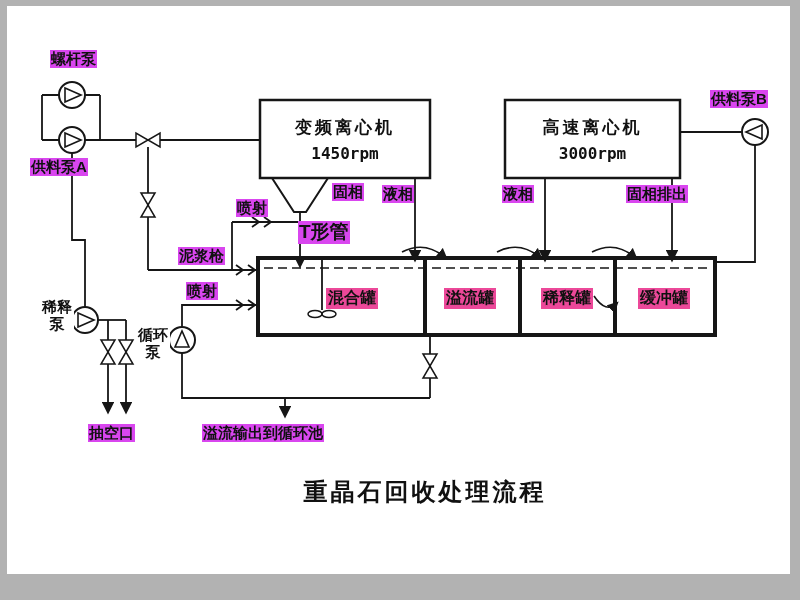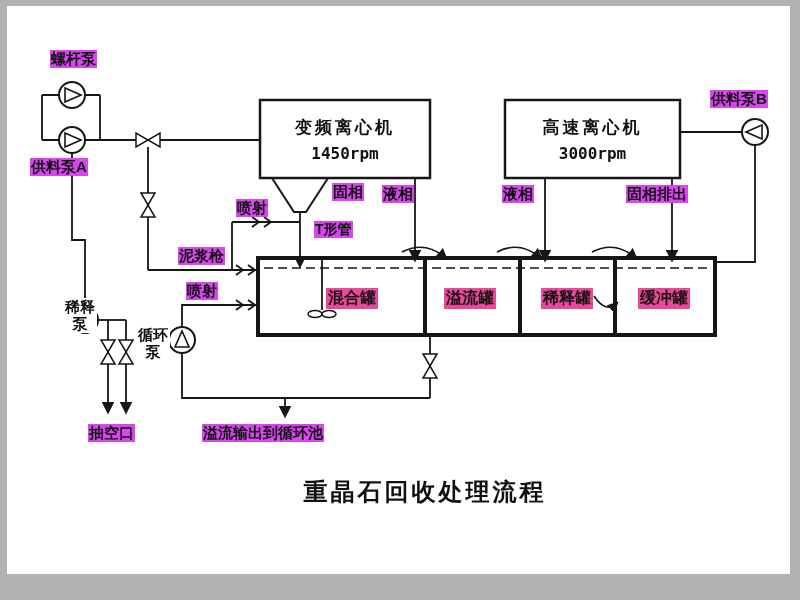--- a/index.html
+++ b/index.html
@@ -135,29 +135,29 @@
     <span class="machine-speed">1450rpm</span>
   </div>
   <div class="machine-box" style="left:505px;top:100px;width:175px;height:78px;">
     <span class="machine-name">高速离心机</span>
     <span class="machine-speed">3000rpm</span>
   </div>
 
   <div class="lbl" style="left:50px;top:50px;">螺杆泵</div>
   <div class="lbl" style="left:30px;top:158px;">供料泵A</div>
   <div class="lbl" style="left:710px;top:90px;">供料泵B</div>
-  <div class="lbl-wrap" style="left:40px;top:298px;margin-left:23px;">稀释泵</div>
+  <div class="lbl-wrap" style="left:40px;top:298px;">稀释泵</div>
   <div class="lbl-wrap" style="left:136px;top:326px;">循环泵</div>
 
   <div class="lbl" style="left:332px;top:183px;">固相</div>
   <div class="lbl" style="left:382px;top:185px;">液相</div>
   <div class="lbl" style="left:502px;top:185px;">液相</div>
   <div class="lbl" style="left:598px;top:185px;margin-left:28px;">固相排出</div>
   <div class="lbl" style="left:236px;top:199px;">喷射</div>
-  <div class="lbl" style="left:314px;top:221px;font-size:14px;">T形管</div>
+  <div class="lbl" style="left:298px;top:221px;font-size:19px;">T形管</div>
   <div class="lbl" style="left:178px;top:247px;">泥浆枪</div>
   <div class="lbl" style="left:186px;top:282px;">喷射</div>
   <div class="lbl" style="left:88px;top:424px;">抽空口</div>
   <div class="lbl" style="left:202px;top:424px;">溢流输出到循环池</div>
 
   <div class="tank-lbl" style="left:352px;top:288px;">混合罐</div>
   <div class="tank-lbl" style="left:470px;top:288px;">溢流罐</div>
   <div class="tank-lbl" style="left:567px;top:288px;">稀释罐</div>
   <div class="tank-lbl" style="left:664px;top:288px;">缓冲罐</div>
 

